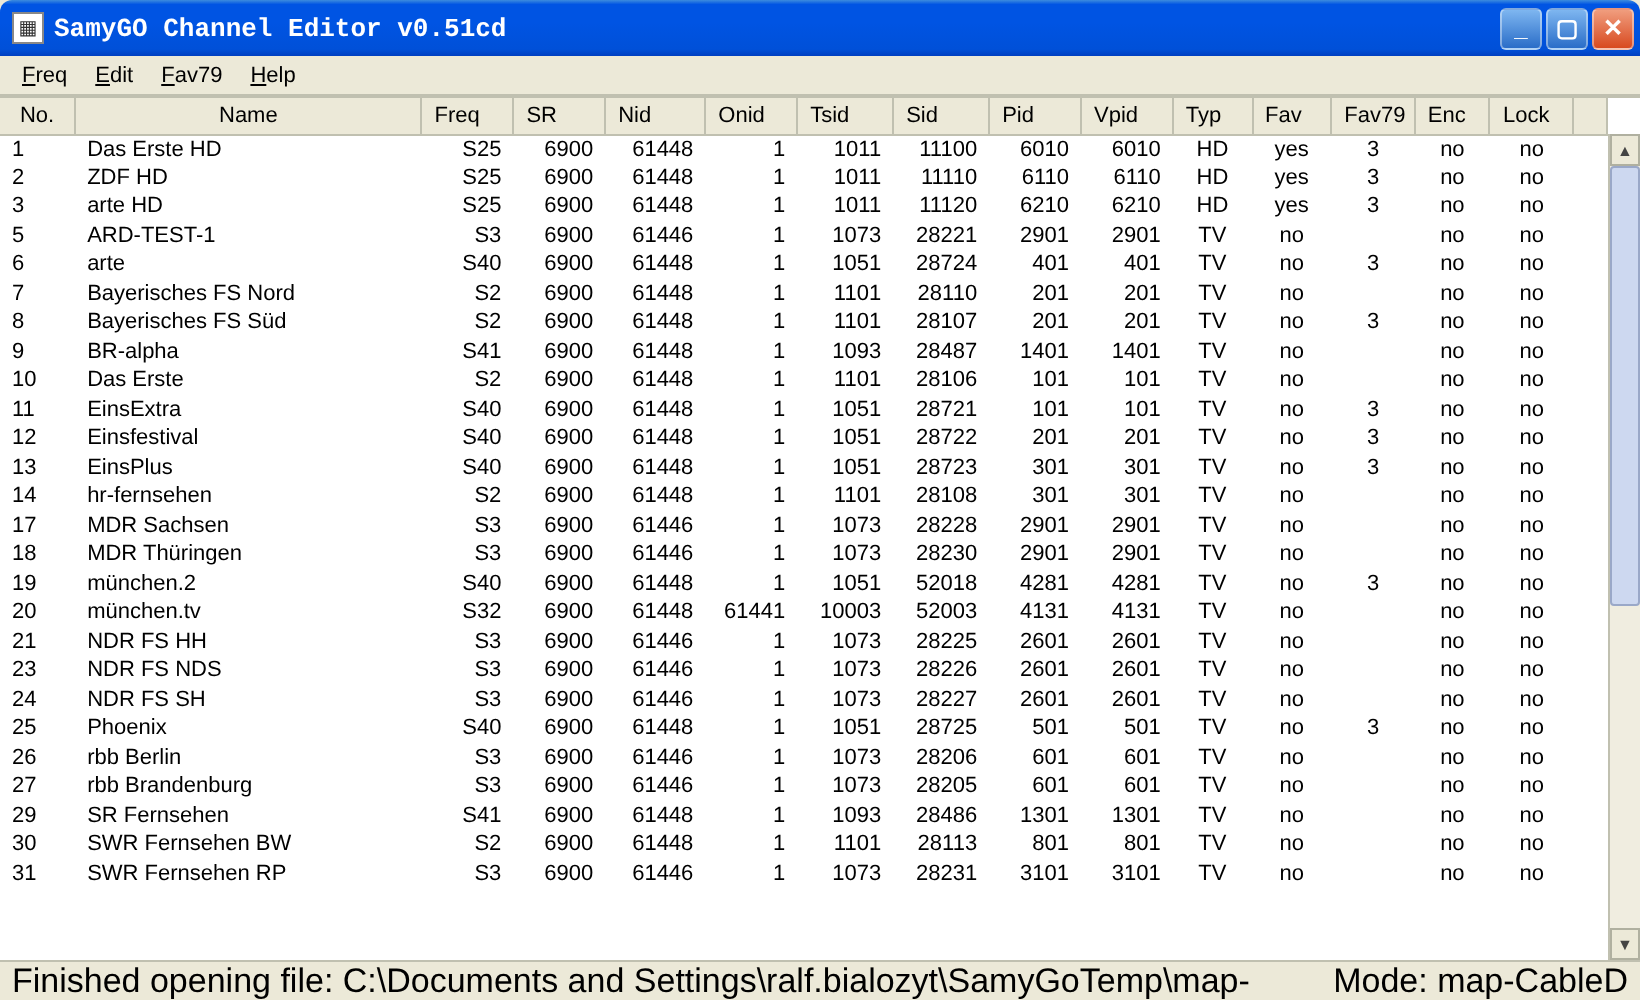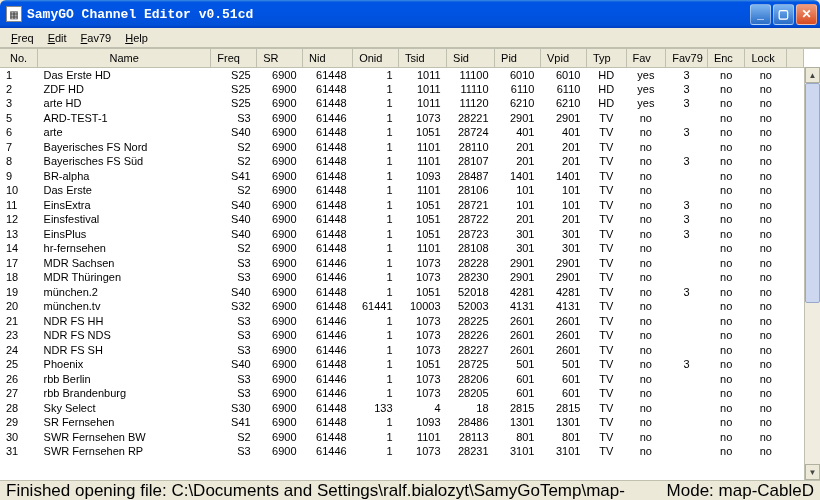--- a/index.html
+++ b/index.html
@@ -621,38 +621,20 @@
             <td class="rt">601</td>
             <td class="rt">601</td>
             <td class="ct">TV</td>
             <td class="ct">no</td>
             <td class="ct"></td>
             <td class="ct">no</td>
             <td class="ct">no</td>
             <td></td>
           </tr>
           <tr>
-            <td>28</td>
-            <td>Sky Select</td>
-            <td class="rt">S30</td>
-            <td class="rt">6900</td>
-            <td class="rt">61448</td>
-            <td class="rt">133</td>
-            <td class="rt">4</td>
-            <td class="rt">18</td>
-            <td class="rt">2815</td>
-            <td class="rt">2815</td>
-            <td class="ct">TV</td>
-            <td class="ct">no</td>
-            <td class="ct"></td>
-            <td class="ct">no</td>
-            <td class="ct">no</td>
-            <td></td>
-          </tr>
-          <tr>
             <td>29</td>
             <td>SR Fernsehen</td>
             <td class="rt">S41</td>
             <td class="rt">6900</td>
             <td class="rt">61448</td>
             <td class="rt">1</td>
             <td class="rt">1093</td>
             <td class="rt">28486</td>
             <td class="rt">1301</td>
             <td class="rt">1301</td>

